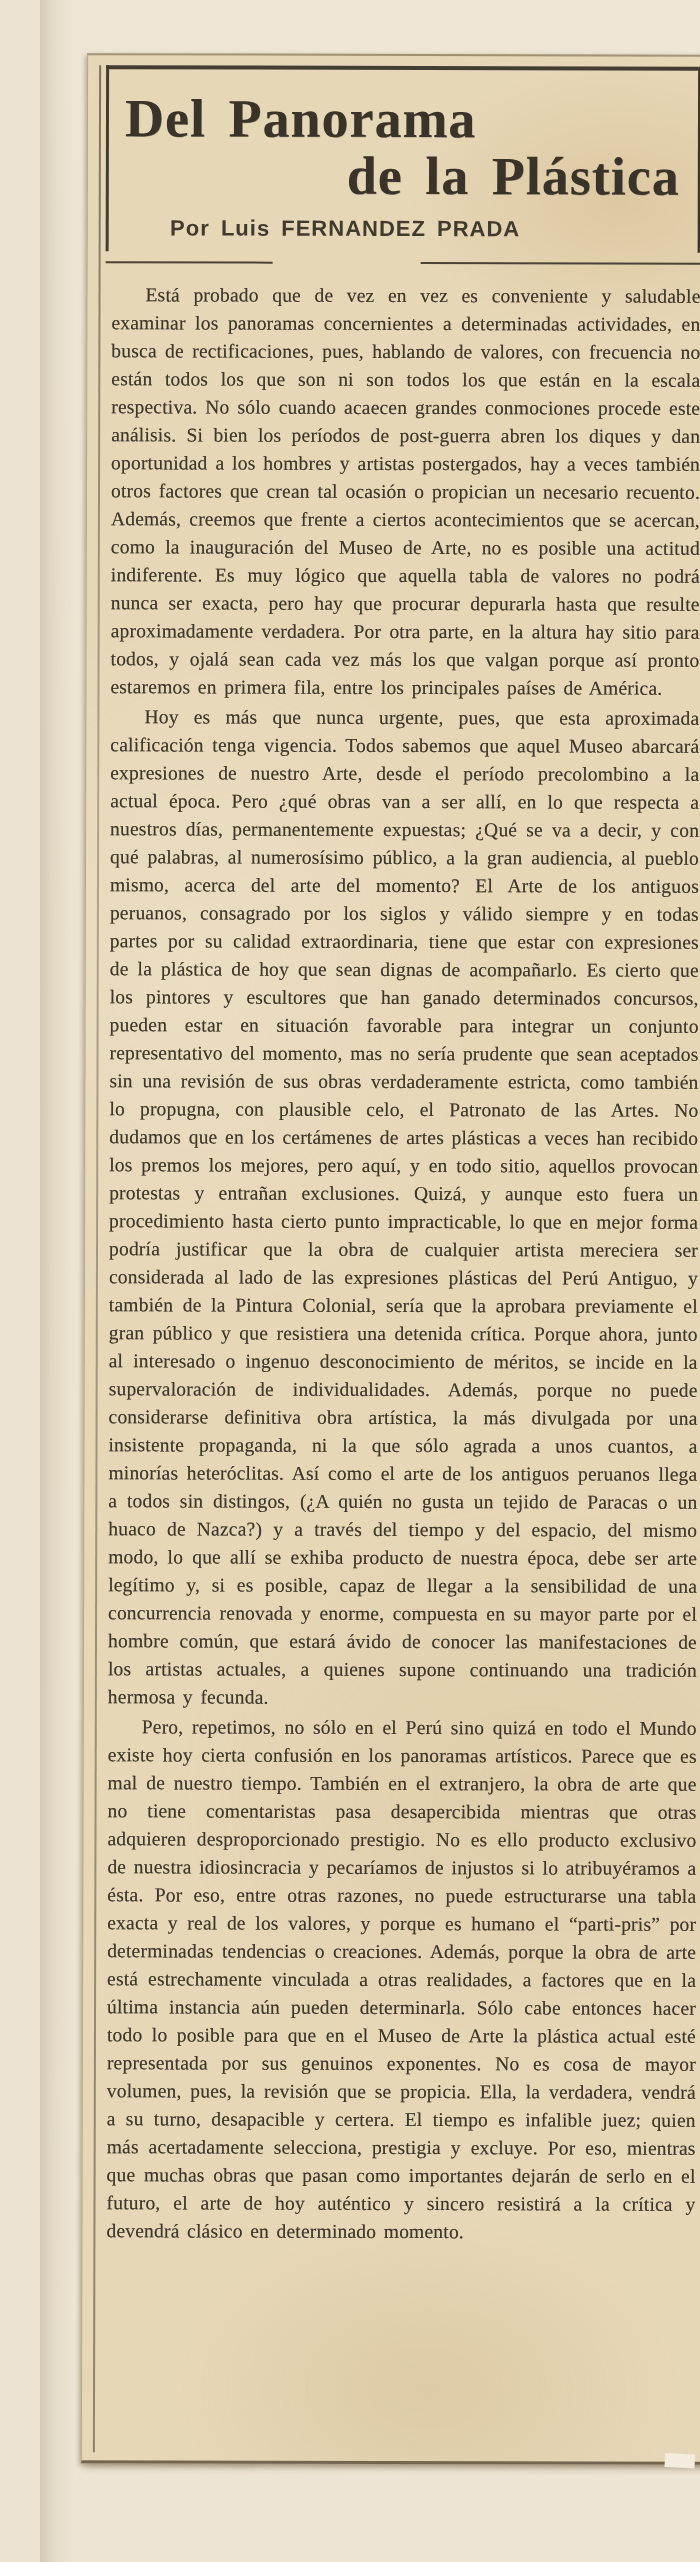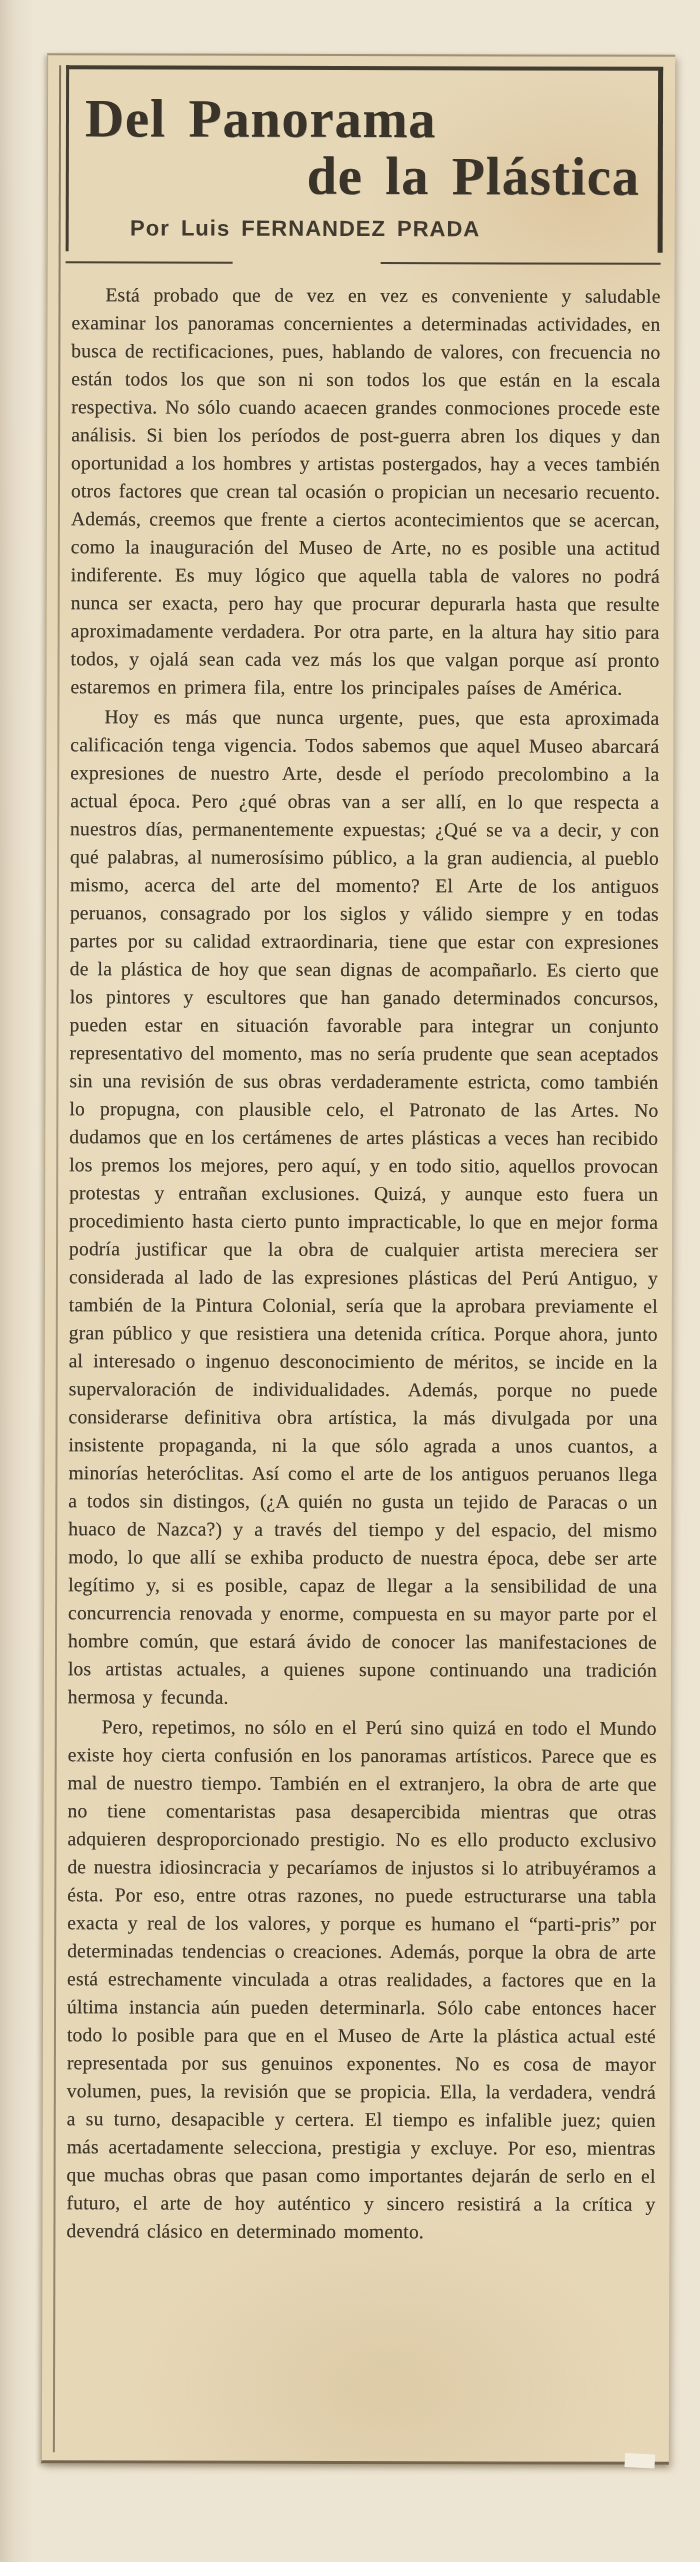--- a/index.html
+++ b/index.html
@@ -13,20 +13,21 @@
     overflow: hidden;
     background: #ece4d2;
     font-family: "Liberation Serif", serif;
   }
   .page {
     position: absolute;
     inset: 0;
     background:
       linear-gradient(to right, rgba(150,130,100,0.28) 0px, rgba(150,130,100,0.10) 14px, rgba(150,130,100,0) 34px),
       linear-gradient(to bottom, #eee6d5 0%, #ece3d0 40%, #ede5d3 100%);
+    margin-left: 40px;
   }
   .clipping {
     position: absolute;
     left: 44px;
     top: 54px;
     width: 628px;
     min-height: 2410px;
     box-sizing: border-box;
     padding: 6px 10px 18px 10px;
     transform: rotate(0.15deg);

